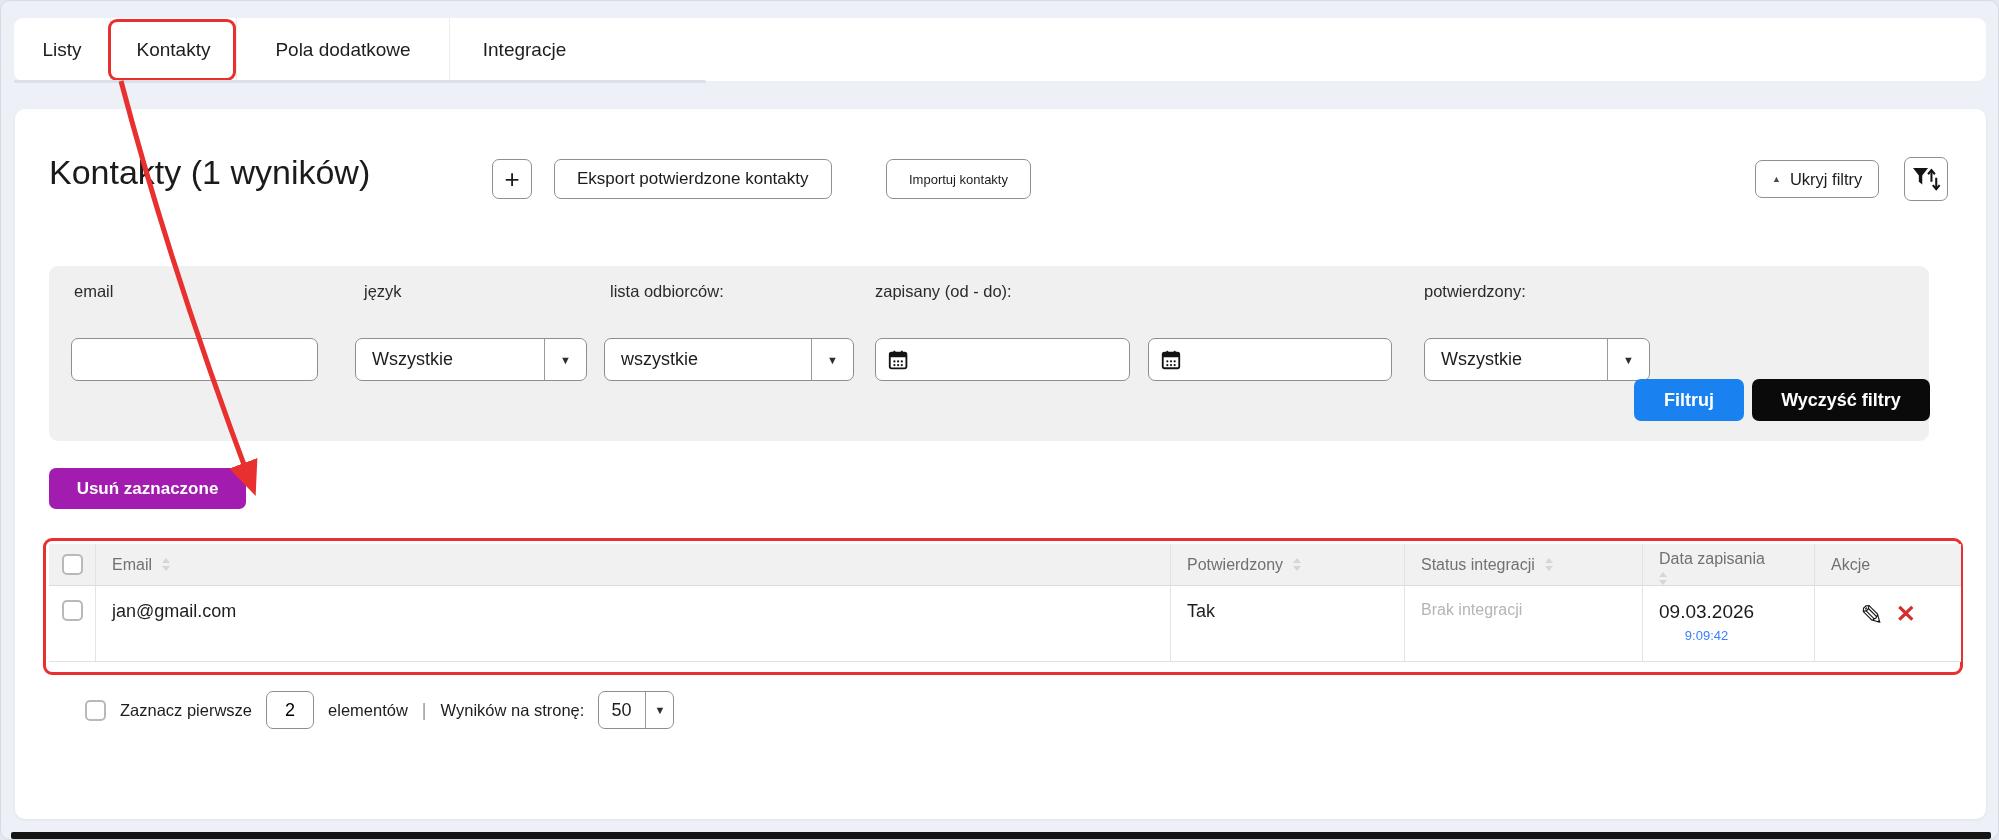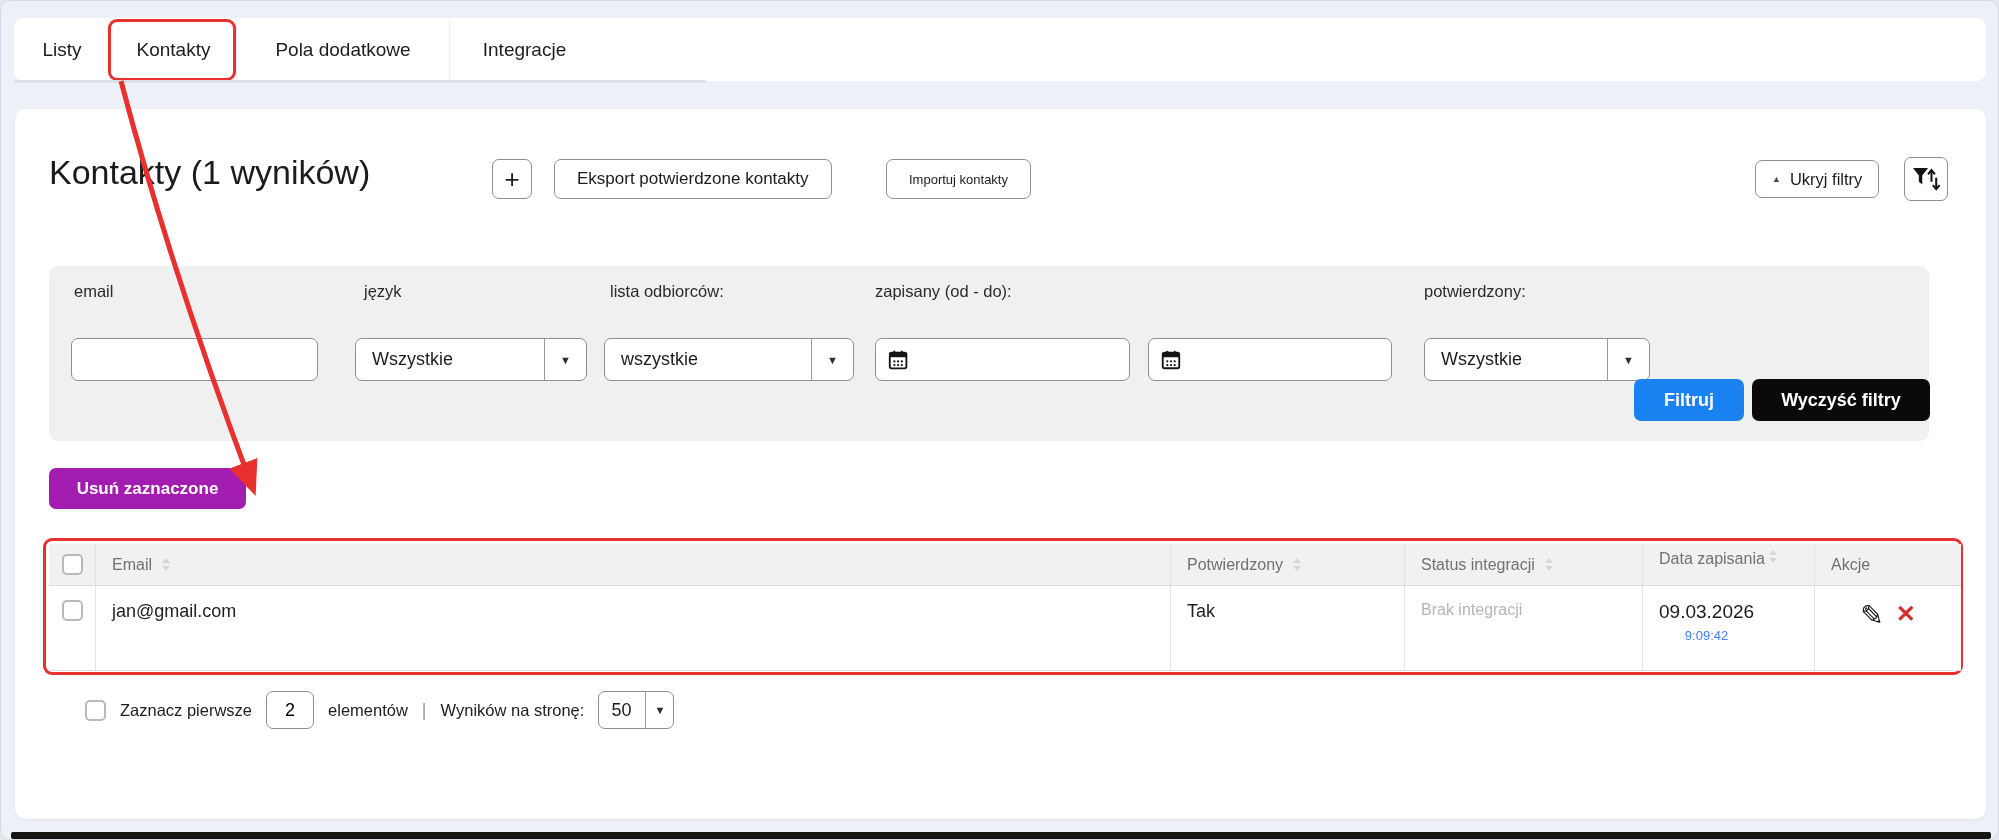--- a/index.html
+++ b/index.html
@@ -56,34 +56,34 @@
 
   .delete-btn { position:absolute; left:34px; top:359px; width:197px; height:41px;
                 background:#a21caf; color:#fff; font-weight:bold; font-size:17px;
                 border:none; border-radius:7px; cursor:pointer; }
 
   
   .table-annotation { position:absolute; left:28px; top:429px; width:1920px; height:137px;
                       border:3px solid #e8312e; border-radius:9px; }
   .table { position:absolute; left:3px; top:3px; width:1912px; }
   .thead { display:flex; height:42px; background:#f1f1f2; border-bottom:1px solid #dcdcdc; }
-  .trow  { display:flex; height:85px; background:#fff; border-bottom:1px solid #e2e2e2; }
+  .trow  { display:flex; height:76px; background:#fff; border-bottom:1px solid #e2e2e2; }
   .cell { display:flex; align-items:center; padding-left:16px; border-right:1px solid #e3e3e3; }
   .thead .cell { color:#717171; font-size:16px; gap:10px; }
   .cell:last-child { border-right:none; }
   .c-cb{width:47px; justify-content:center; padding-left:0;}
   .c-email{width:1075px}.c-conf{width:234px}.c-int{width:238px}.c-date{width:172px}
   .c-akcje{width:146px; padding-left:0; justify-content:center;}
   .trow .cell { align-items:flex-start; padding-top:15px; font-size:18px; color:#1e1e1e; }
   .muted { color:#b5b5b5; font-size:16px; }
   .sort { display:flex; flex-direction:column; gap:3px; }
   .sort i { display:block; width:0; height:0; border-left:4px solid transparent; border-right:4px solid transparent; }
   .sort .u { border-bottom:5px solid #d6d6d6; }
   .sort .d { border-top:5px solid #d6d6d6; }
-  .hdr-stack { display:flex; gap:4px; padding-top:6px;text-align:right; }
+  .hdr-stack { display:flex; flex-direction:column; gap:4px; padding-top:6px;text-align:right; }
   .date-block { display:flex; flex-direction:column; align-items:center; }
   .date-main { font-size:19px; color:#1b1b1b; }
   .date-time { font-size:13px; color:#3b82f6; margin-top:5px; }
   .pencil { font-size:28px; color:#141414; line-height:1; cursor:pointer; }
   .xdel { font-size:24px; font-weight:bold; color:#d32f2f; line-height:1; cursor:pointer; margin-left:12px; }
 
   input[type="checkbox"].cb { appearance:none; width:21px; height:21px; background:#fff;
       border:2px solid #b9b9b9; border-radius:5px; cursor:pointer; }
 
   

